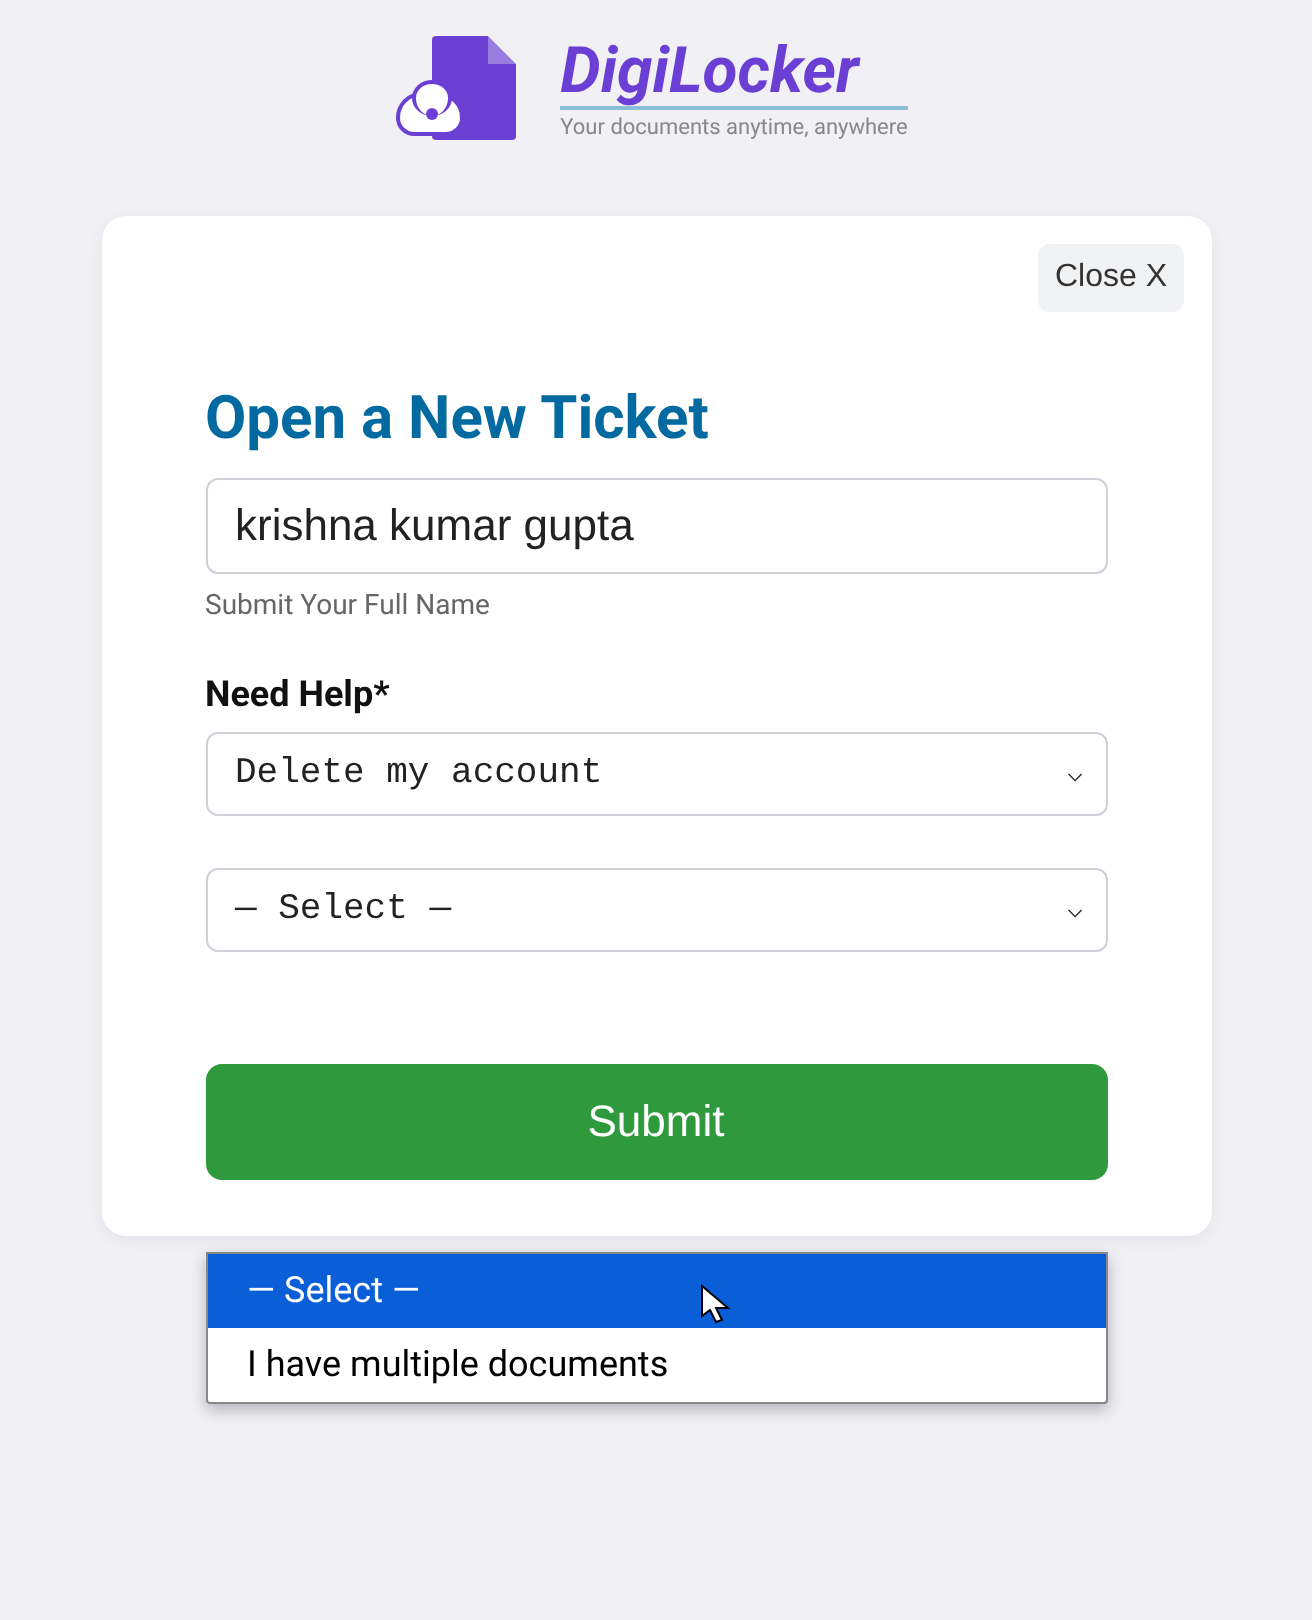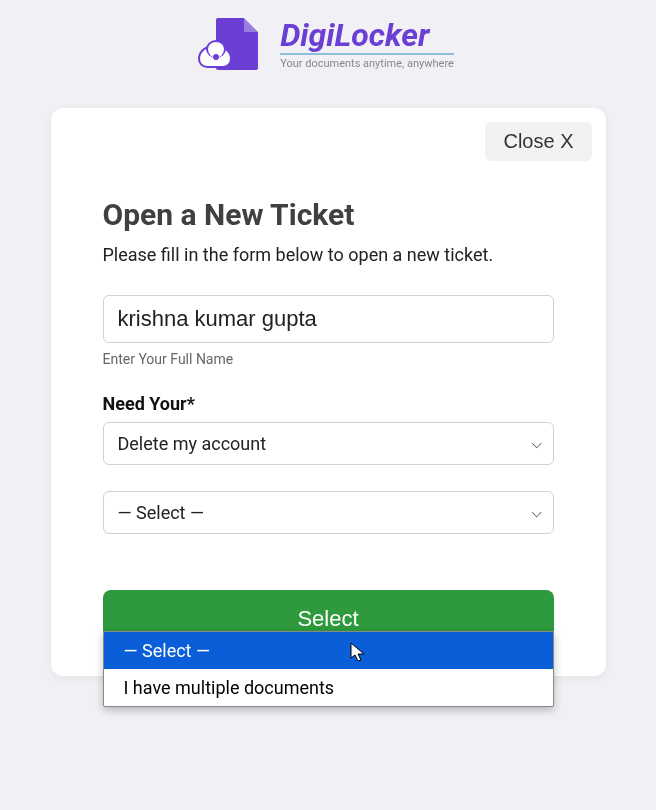--- a/index.html
+++ b/index.html
@@ -93,33 +93,33 @@
       box-shadow: 0 2px 8px rgba(0,0,0,0.06);
       padding: 14px 14px 28px;
       position: relative;
     }
     .close-btn {
       display: block;
       margin-left: auto;
       background: #f1f2f4;
       border: none;
       border-radius: 6px;
-      padding: 8px 18px;
-      font-size: 20px;
+      padding: 8px 8px;
+      font-size: 16px;
       color: #333;
       cursor: pointer;
     }
     .inner {
       padding: 36px 38px 0;
       position: relative;
     }
     h1 {
       font-size: 30px;
       font-weight: 700;
-      color: #404040;
+      color: #0369a1;
       margin-bottom: 12px;
     }
     .subtitle {
       font-size: 18px;
       color: #222;
       margin-bottom: 30px;
     }
     .form-group { margin-bottom: 26px; }
     .form-control {
       width: 100%;
@@ -148,21 +148,21 @@
       padding: 10px 14px;
       font-size: 18px;
       border: 1px solid #d0d0d8;
       border-radius: 6px;
       background: #fff;
       color: #222;
       appearance: none;
       cursor: pointer;
       position: relative;
     }
-    .select-wrap { position: relative; }
+    .select-wrap { position: relative; font-family: Liberation Mono, monospace; }
     .chev {
       position: absolute;
       right: 12px;
       top: 50%;
       transform: translateY(-50%);
       pointer-events: none;
       color: #222;
       font-size: 13px;
     }
     .mobile-input { position: relative; }
@@ -241,46 +241,45 @@
       <span class="tagline">Your documents anytime, anywhere</span>
     </div>
   </div>
 </div>
 
 <div class="card">
   <button class="close-btn">Close X</button>
 
   <div class="inner">
     <h1>Open a New Ticket</h1>
-    <p class="subtitle">Please fill in the form below to open a new ticket.</p>
 
     <div class="form-group">
       <input class="form-control" type="text" value="krishna kumar gupta" style="">
-      <div class="hint">Enter Your Full Name</div>
+      <div class="hint">Submit Your Full Name</div>
     </div>
 
     <div class="form-group">
     </div>
 
     <div class="form-group">
-      <label class="label-strong">Need Your*</label>
+      <label class="label-strong">Need Help*</label>
       <div class="select-wrap">
         <div class="select"><span>Delete my account</span></div>
         <span class="chev">⌵</span>
       </div>
     </div>
 
     <div class="form-group" style="margin-bottom:0;">
       <div class="select-wrap">
         <div class="select"><span>— Select —</span></div>
         <span class="chev">⌵</span>
       </div>
     </div>
 
-    <button class="submit-btn">Select</button>
+    <button class="submit-btn">Submit</button>
 
     <div class="dropdown-panel">
       <div class="dd-item selected">— Select —</div>
       <div class="dd-item">I have multiple documents</div>
     </div>
   </div>
 </div>
 
 <svg class="cursor" width="18" height="22">
   <path d="M1 1 L1 16 L5 13 L8 19 L11 18 L8 12 L14 12 Z" fill="#fff" stroke="#000" stroke-width="1"></path>

